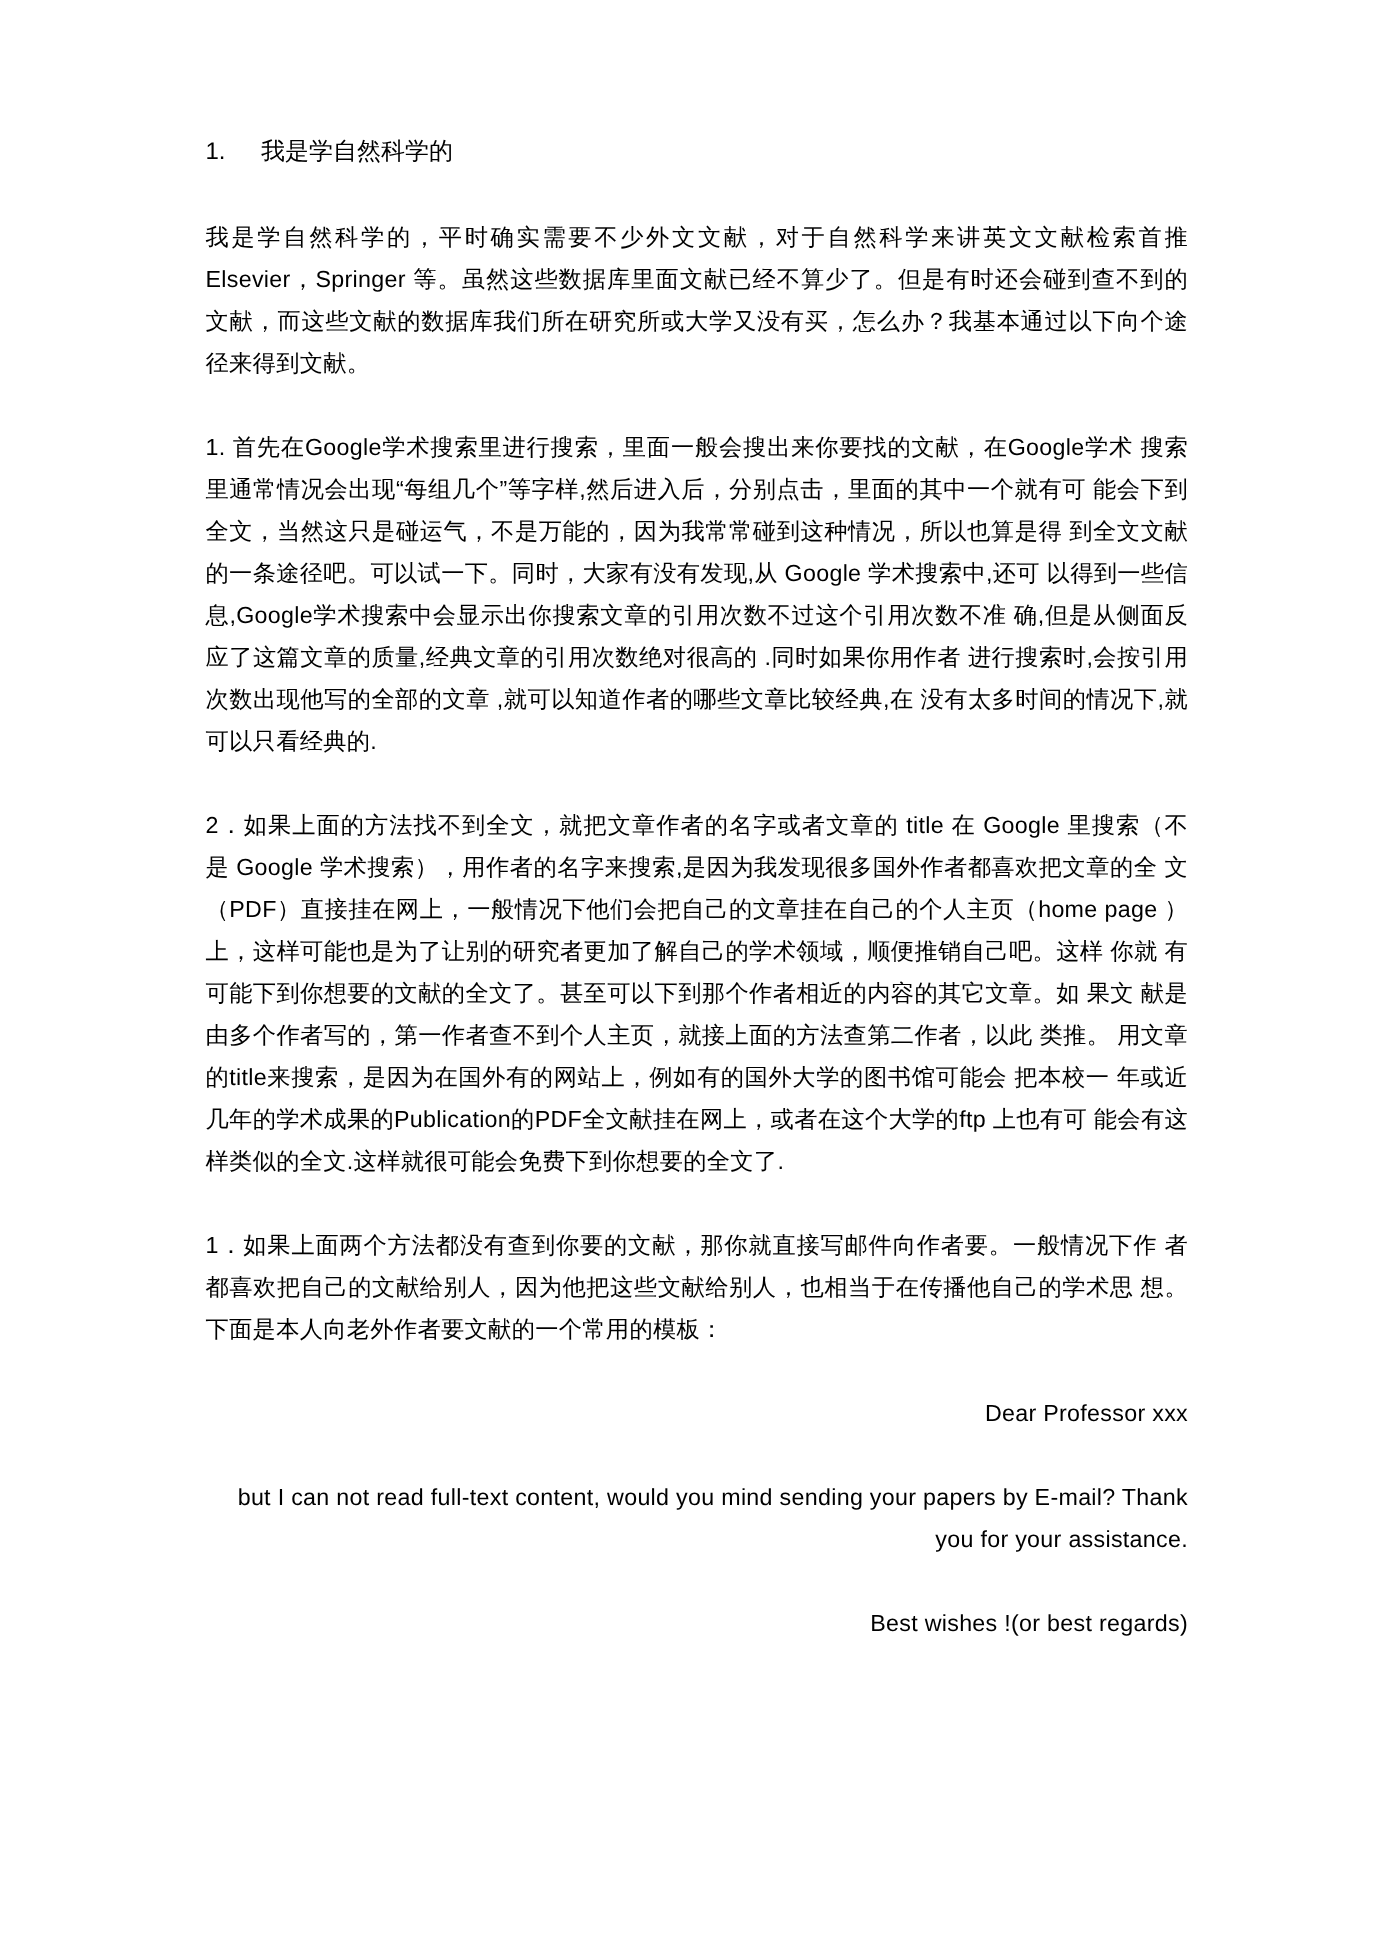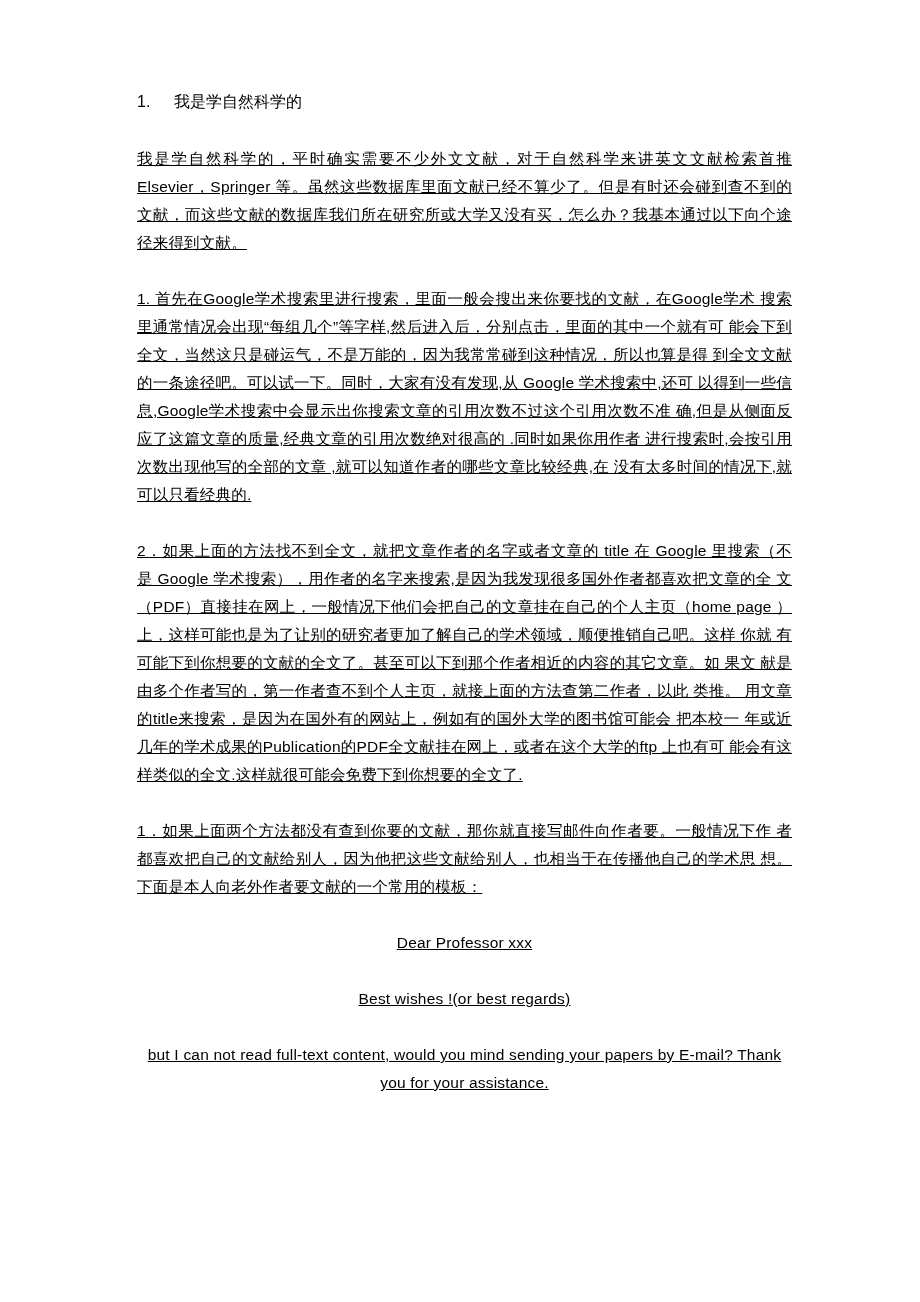--- a/index.html
+++ b/index.html
@@ -29,24 +29,23 @@
     width: 37px;
     flex: 0 0 auto;
   }
   .doc-paragraph {
     font-size: 15.5px;
     line-height: 28px;
     margin: 0 0 28px 0;
     text-align: justify;
     letter-spacing: 0.2px;
     word-break: break-word;
-    text-decoration: underline;
   }
   .doc-paragraph.latin {
-    text-align: center;
+    text-align: right;
   }
 </style>
 </head>
 <body>
 
 <div class="page">
 
   <h1 class="doc-heading">
     <span class="num">1.</span>
     <span>我是学自然科学的</span>
@@ -57,17 +56,17 @@
   <p class="doc-paragraph">1. 首先在Google学术搜索里进行搜索，里面一般会搜出来你要找的文献，在Google学术 搜索里通常情况会出现“每组几个”等字样,然后进入后，分别点击，里面的其中一个就有可 能会下到全文，当然这只是碰运气，不是万能的，因为我常常碰到这种情况，所以也算是得 到全文文献的一条途径吧。可以试一下。同时，大家有没有发现,从 Google 学术搜索中,还可 以得到一些信息,Google学术搜索中会显示出你搜索文章的引用次数不过这个引用次数不准 确,但是从侧面反应了这篇文章的质量,经典文章的引用次数绝对很高的 .同时如果你用作者 进行搜索时,会按引用次数出现他写的全部的文章 ,就可以知道作者的哪些文章比较经典,在 没有太多时间的情况下,就可以只看经典的.</p>
 
   <p class="doc-paragraph">2．如果上面的方法找不到全文，就把文章作者的名字或者文章的 title 在 Google 里搜索（不 是 Google 学术搜索），用作者的名字来搜索,是因为我发现很多国外作者都喜欢把文章的全 文（PDF）直接挂在网上，一般情况下他们会把自己的文章挂在自己的个人主页（home page ）     上，这样可能也是为了让别的研究者更加了解自己的学术领域，顺便推销自己吧。这样 你就 有可能下到你想要的文献的全文了。甚至可以下到那个作者相近的内容的其它文章。如 果文    献是由多个作者写的，第一作者查不到个人主页，就接上面的方法查第二作者，以此 类推。  用文章的title来搜索，是因为在国外有的网站上，例如有的国外大学的图书馆可能会 把本校一 年或近几年的学术成果的Publication的PDF全文献挂在网上，或者在这个大学的ftp 上也有可 能会有这样类似的全文.这样就很可能会免费下到你想要的全文了.</p>
 
   <p class="doc-paragraph">1．如果上面两个方法都没有查到你要的文献，那你就直接写邮件向作者要。一般情况下作 者都喜欢把自己的文献给别人，因为他把这些文献给别人，也相当于在传播他自己的学术思 想。下面是本人向老外作者要文献的一个常用的模板：</p>
 
   <p class="doc-paragraph latin">Dear Professor xxx</p>
 
 
 
+  <p class="doc-paragraph latin">but I can not read full-text content, would you mind sending your papers by E-mail? Thank you for your assistance.</p>
+
   <p class="doc-paragraph latin">Best wishes !(or best regards)</p>
-
-  <p class="doc-paragraph latin">but I can not read full-text content, would you mind sending your papers by E-mail? Thank you for your assistance.</p>
 
 </div>
 
 </body></html>

